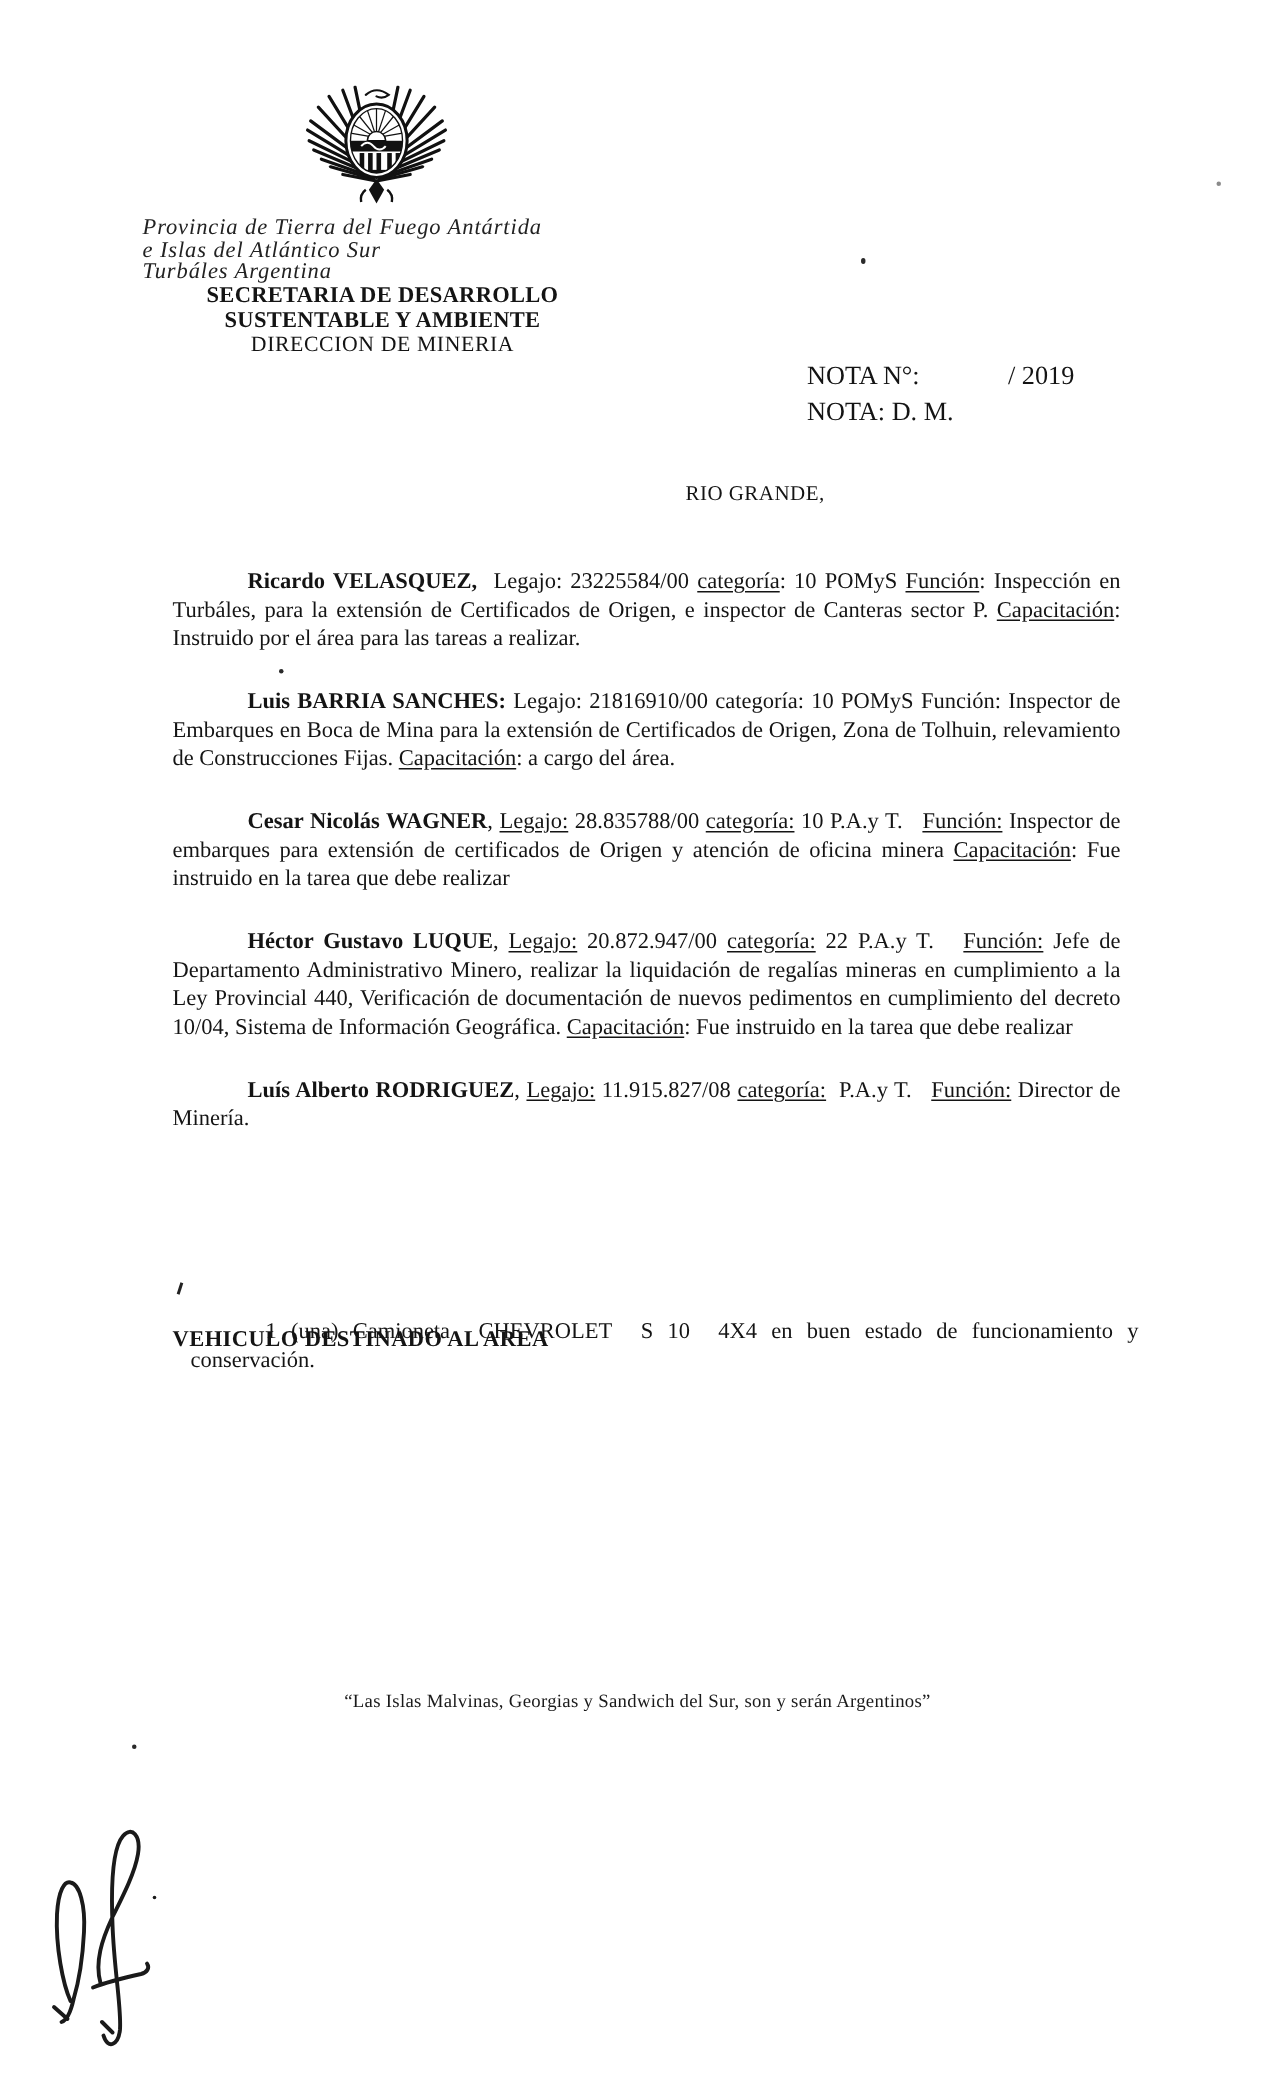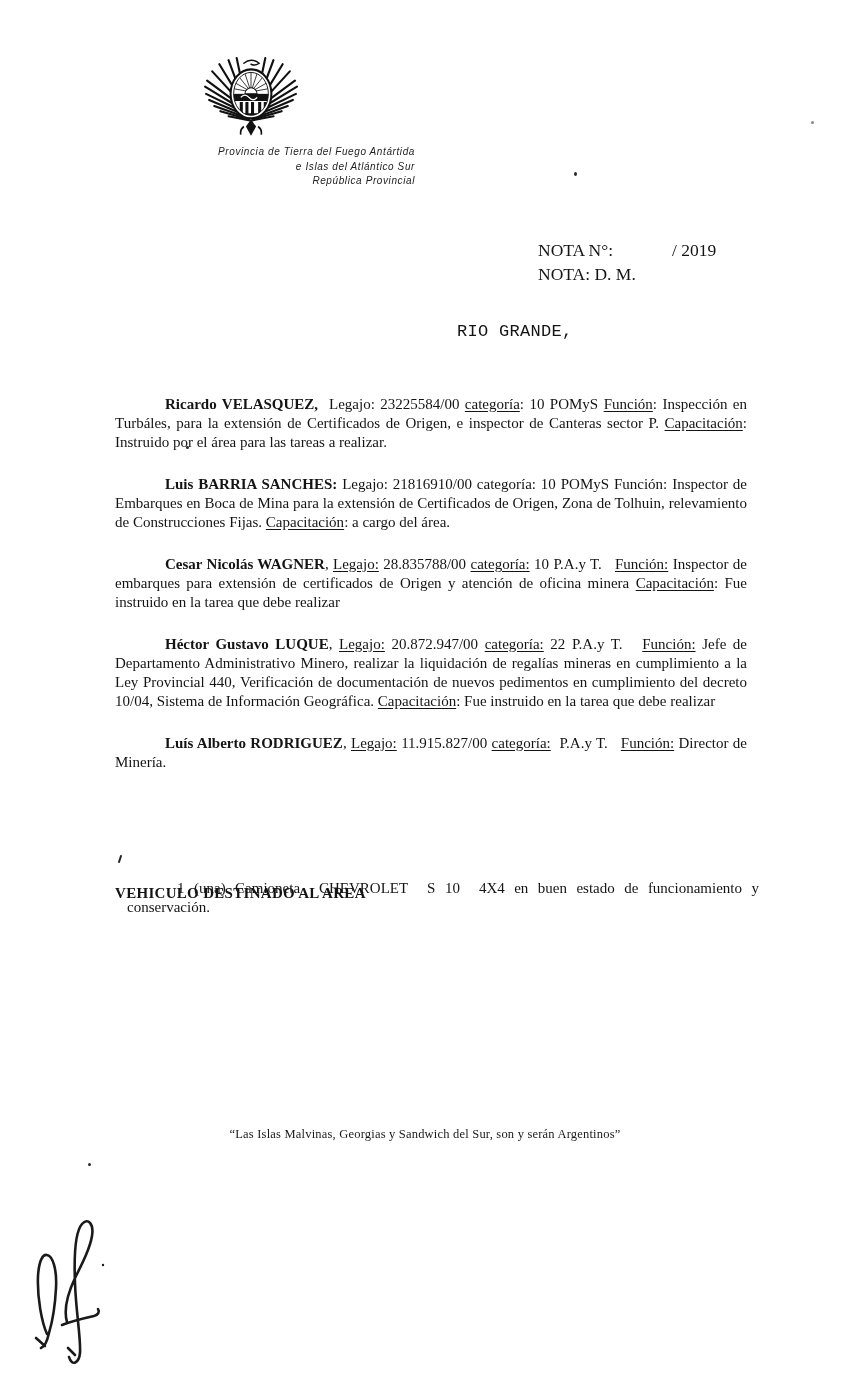--- a/index.html
+++ b/index.html
@@ -7,36 +7,36 @@
     position:relative; width:850px; height:1392px; margin:0 auto;
     background:#ffffff; color:#141414;
     font-family:"Liberation Serif", serif;
     overflow:hidden;
   }
 
   
   .emblem { position:absolute; left:202px; top:57px; width:98px; height:88px; }
   .hdr-script {
     position:absolute; left:95px; top:145px; width:320px;
-    text-align:right; font-style:italic;
-    font-family:Liberation Sans, sans-serif;
-    font-size:10px; line-height:14.5px; letter-spacing:0.6px; color:#222;
+    text-align:left; font-style:italic;
+    font-family:Liberation Serif, serif;
+    font-size:15px; line-height:14.5px; letter-spacing:0.6px; color:#222;
   }
   .hdr-org { position:absolute; left:95px; top:189px; width:320px; text-align:center; }
   .hdr-org .org-bold { font-weight:bold; font-size:15px; line-height:16.5px; letter-spacing:0.2px; }
   .hdr-org .org-reg  { font-weight:normal; font-size:14.5px; line-height:16px; letter-spacing:0.4px; }
 
   .nota { position:absolute; left:538px; top:238px; font-size:17.5px; line-height:24px; white-space:nowrap; }
   .nota .nota-value { position:absolute; left:134px; top:0; }
 
-  .dateline { position:absolute; left:457px; top:322px; font-size:17px; letter-spacing:0.3px;font-family:Liberation Mono, monospace; }
+  .dateline { position:absolute; left:457px; top:322px; font-size:14px; letter-spacing:0.3px; }
 
   
   .doc-body { position:absolute; left:115px; top:379px; width:632px; font-size:15px; line-height:19px; }
-  .doc-body p { margin:16px 0 23px 0; text-indent:50px; text-align:justify; }
+  .doc-body p { margin:0 0 23px 0; text-indent:50px; text-align:justify; }
   .doc-body p:nth-of-type(5) { margin-top:15px; }
   .doc-body span.b { font-weight:bold; }
   .doc-body span.u { text-decoration:underline; text-underline-offset:2px; }
 
   .veh-heading { position:absolute; left:115px; top:843px; font-size:15px; font-weight:bold; letter-spacing:0.3px;margin-top:42px; }
   .veh-para { position:absolute; left:115px; top:879px; width:632px; font-size:15px; line-height:19px; text-indent:50px; text-align:justify;margin-left:12px; }
 
   .footer-quote { position:absolute; left:0; top:1096px; width:850px; text-align:center; font-size:12.5px; letter-spacing:0.2px; color:#1a1a1a;margin-top:31px; }
 
   
@@ -118,40 +118,45 @@
 
     <g>
       <path d="M48,61 l5,7 l-5,9 l-5,-9 z" fill="#111"></path>
       <path d="M41,68 q-4,3 -3,8 M55,68 q4,3 3,8" stroke="#111" stroke-width="1.6" fill="none"></path>
     </g>
   </svg>
 
   <div class="hdr-script">
     <div>Provincia de Tierra del Fuego Antártida</div>
     <div>e Islas del Atlántico Sur</div>
-    <div>República Provincial</div>
+    <div>Turbáles Argentina</div>
   </div>
 
+  <div class="hdr-org">
+    <div class="org-bold">SECRETARIA DE DESARROLLO</div>
+    <div class="org-bold">SUSTENTABLE Y AMBIENTE</div>
+    <div class="org-reg">DIRECCION DE MINERIA</div>
+  </div>
 
   <div class="nota">
     <div style="position:relative;">
       <span>NOTA N°:</span>
       <span class="nota-value">/ 2019</span>
     </div>
     <div>NOTA: D. M.</div>
   </div>
 
   <div class="dateline">RIO GRANDE,</div>
 
   <div class="doc-body">
       <p><span class="b">Ricardo VELASQUEZ,</span><span>&nbsp; Legajo: 23225584/00 </span><span class="u">categoría</span><span>: 10 POMyS </span><span class="u">Función</span><span>: Inspección en Turbáles, para la extensión de Certificados de Origen, e inspector de Canteras sector P. </span><span class="u">Capacitación</span><span>: Instruido por el área para las tareas a realizar.</span></p>
       <p><span class="b">Luis BARRIA SANCHES:</span><span> Legajo: 21816910/00 categoría: 10 POMyS Función: Inspector de Embarques en Boca de Mina para la extensión de Certificados de Origen, Zona de Tolhuin, relevamiento de Construcciones Fijas. </span><span class="u">Capacitación</span><span>: a cargo del área.</span></p>
       <p><span class="b">Cesar Nicolás WAGNER</span><span>, </span><span class="u">Legajo:</span><span> 28.835788/00 </span><span class="u">categoría:</span><span> 10 P.A.y T.&nbsp;&nbsp; </span><span class="u">Función:</span><span> Inspector de embarques para extensión de certificados de Origen y atención de oficina minera </span><span class="u">Capacitación</span><span>: Fue instruido en la tarea que debe realizar</span></p>
       <p><span class="b">Héctor Gustavo LUQUE</span><span>, </span><span class="u">Legajo:</span><span> 20.872.947/00 </span><span class="u">categoría:</span><span> 22 P.A.y T.&nbsp;&nbsp; </span><span class="u">Función:</span><span> Jefe de Departamento Administrativo Minero, realizar la liquidación de regalías mineras en cumplimiento a la Ley Provincial 440, Verificación de documentación de nuevos pedimentos en cumplimiento del decreto 10/04, Sistema de Información Geográfica. </span><span class="u">Capacitación</span><span>: Fue instruido en la tarea que debe realizar</span></p>
-      <p><span class="b">Luís Alberto RODRIGUEZ</span><span>, </span><span class="u">Legajo:</span><span> 11.915.827/00 </span><span class="u">categoría:</span><span>&nbsp; P.A.y T.&nbsp;&nbsp; </span><span class="u">Función:</span><span> Director de Minería.</span></p>
+      <p><span class="b">Luís Alberto RODRIGUEZ</span><span>, </span><span class="u">Legajo:</span><span> 11.915.827/08 </span><span class="u">categoría:</span><span>&nbsp; P.A.y T.&nbsp;&nbsp; </span><span class="u">Función:</span><span> Director de Minería.</span></p>
     </div>
 
   <div class="veh-heading">VEHICULO DESTINADO AL AREA</div>
   <div class="tickmark"></div>
   <div class="veh-para">1 (una) Camioneta&nbsp; CHEVROLET&nbsp; S 10&nbsp; 4X4 en buen estado de funcionamiento y conservación.</div>
 
   <div class="footer-quote">“Las Islas Malvinas, Georgias y Sandwich del Sur, son y serán Argentinos”</div>
 
   <svg class="signature" viewBox="0 0 92 158" xmlns="http://www.w3.org/2000/svg">
     <g stroke="#1a1a1a" stroke-width="2.6" fill="none" stroke-linecap="round">

